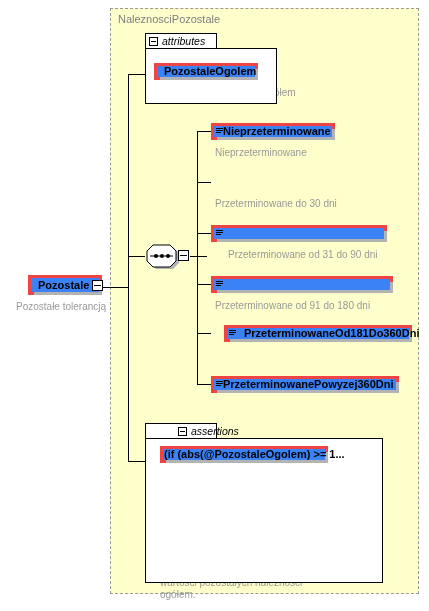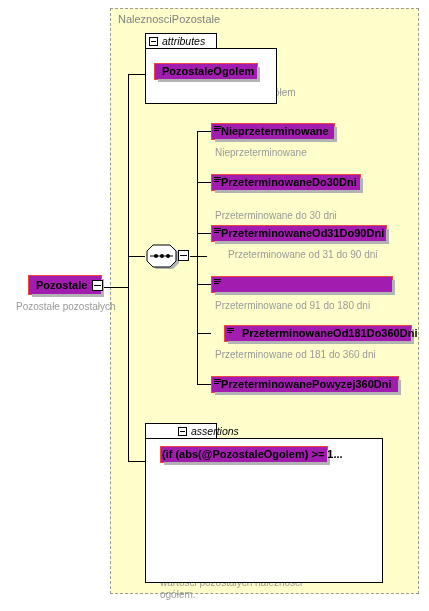--- a/index.html
+++ b/index.html
@@ -81,22 +81,22 @@
     left: 0;
     background: #ffffff;
     border: 1px solid #000000;
     box-sizing: border-box;
     z-index: 2;
   }
 
   
   .node {
     position: absolute;
-    background: #a21caf;
-    border: 1px solid #ef4444;
+    background: #3b82f6;
+    border: 3px solid #ef4444;
     box-sizing: border-box;
     display: flex;
     align-items: center;
     white-space: nowrap;
     z-index: 5;
   }
   .node .nodetext {
     font-size: 11px;
     font-weight: bold;
     color: #000;
@@ -206,21 +206,21 @@
   <div class="line-h" style="left:197px; top:384px; width:14px;"></div>
 
   <div class="line-v" style="left:128px; top:287px; height:175px;"></div>
   <div class="line-h" style="left:128px; top:461px; width:17px;"></div>
 
   <div class="node" style="left:28px; top:275px; width:74px; height:20px; padding-left:7px;">
     <span class="shadow-r"></span>
     <span class="nodetext">Pozostale</span>
   </div>
   <div class="collapse-btn" style="left:92px; top:280px;"></div>
-  <div class="annot" style="left:16px; top:301px;">Pozostałe pozostałych</div>
+  <div class="annot" style="left:16px; top:301px;">Pozostałe tolerancją</div>
 
   <div class="compartment" style="left:145px; top:33px; width:108px; height:71px;">
     <div class="comp-tab" style="width:72px;">
       <span class="exp"></span>
       <span class="lbl">attributes</span>
     </div>
     <div class="comp-body" style="top:15px; width:132px; height:56px;"></div>
   </div>
 
   <div class="node" style="left:154px; top:63px; width:104px; height:17px; padding-left:7px;">
@@ -246,39 +246,29 @@
     <span class="elem-icon">
         <i></i>
         <i></i>
         <i></i>
       </span>
     <span class="shadow-r"></span>
     <span class="nodetext">Nieprzeterminowane</span>
   </div>
   <div class="annot" style="left:215px; top:147px;">Nieprzeterminowane</div>
 
-  <div class="node" style="left:211px; top:174px; width:150px; height:17px; padding-left:9px;">
-    <span class="elem-icon">
-        <i></i>
-        <i></i>
-        <i></i>
-      </span>
-    <span class="shadow-r"></span>
-    <span class="nodetext">PrzeterminowaneDo30Dni</span>
-  </div>
-  <div class="annot" style="left:215px; top:198px;margin-top:12px;">Przeterminowane do 30 dni</div>
+  <div class="annot" style="left:215px; top:198px;">Przeterminowane do 30 dni</div>
 
   <div class="node" style="left:211px; top:225px; width:176px; height:17px; padding-left:9px;">
     <span class="elem-icon">
         <i></i>
         <i></i>
         <i></i>
       </span>
     <span class="shadow-r"></span>
-    <span class="nodetext">PrzeterminowaneOd31Do90Dni</span>
   </div>
   <div class="annot" style="left:215px; top:249px;margin-left:13px;">Przeterminowane od 31 do 90 dni</div>
 
   <div class="node" style="left:211px; top:276px; width:182px; height:17px; padding-left:9px;">
     <span class="elem-icon">
         <i></i>
         <i></i>
         <i></i>
       </span>
     <span class="shadow-r"></span>
@@ -287,21 +277,20 @@
 
   <div class="node" style="left:224px; top:325px; width:188px; height:17px; padding-left:17px;">
     <span class="elem-icon">
         <i></i>
         <i></i>
         <i></i>
       </span>
     <span class="shadow-r"></span>
     <span class="nodetext">PrzeterminowaneOd181Do360Dni</span>
   </div>
-  <div class="annot" style="left:215px; top:349px;">Przeterminowane od 181 do 360 dni</div>
 
   <div class="node" style="left:211px; top:376px; width:188px; height:17px; padding-left:9px;">
     <span class="elem-icon">
         <i></i>
         <i></i>
         <i></i>
       </span>
     <span class="shadow-r"></span>
     <span class="nodetext">PrzeterminowanePowyzej360Dni</span>
   </div>

